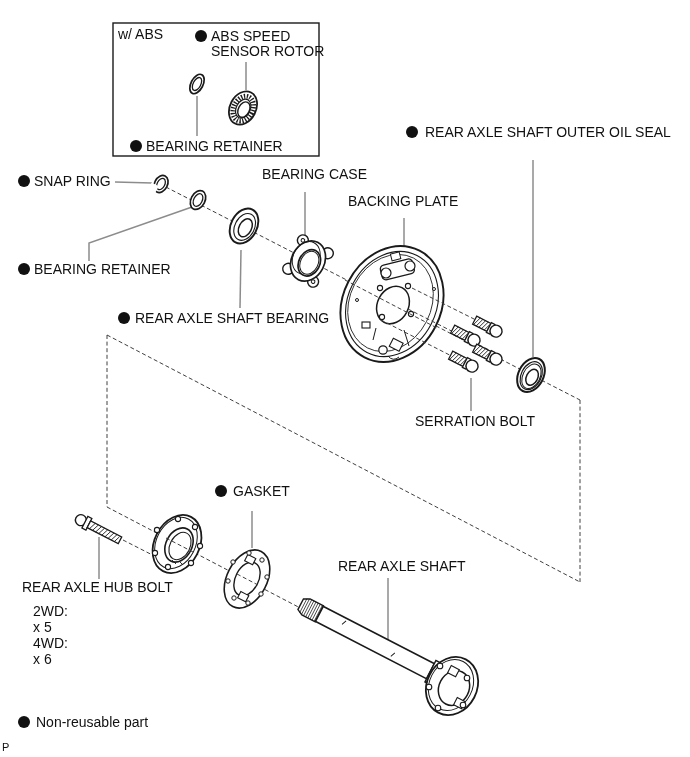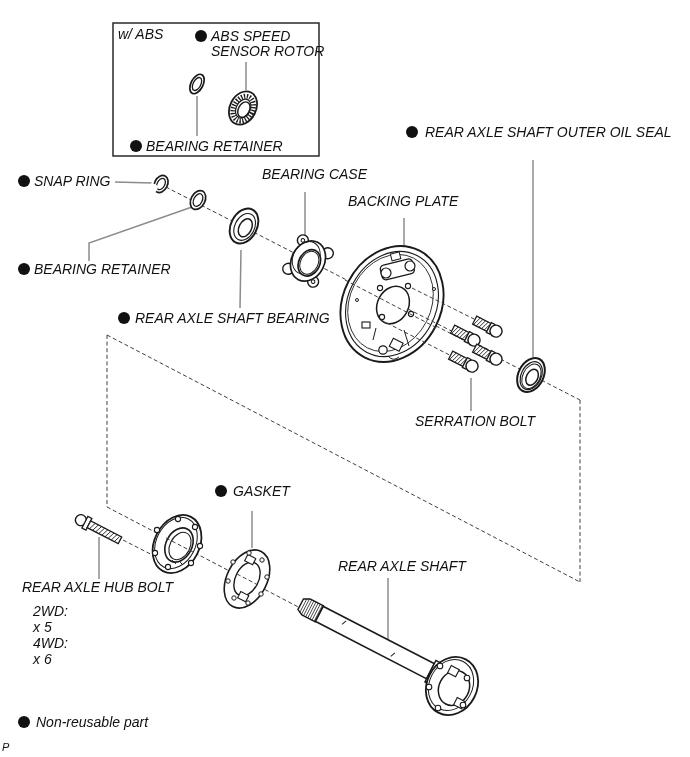--- a/index.html
+++ b/index.html
@@ -1,17 +1,17 @@
 <!DOCTYPE html>
 <html><head>
 <meta charset="utf-8">
 <style>
   html,body{margin:0;padding:0;background:#fff;}
   .canvas{position:relative;width:690px;height:757px;background:#fff;overflow:hidden;
-          font-family:"Liberation Sans", sans-serif;font-style:italic;}
+          font-family:"Liberation Sans", sans-serif;}
   svg text{font-family:"Liberation Sans", sans-serif;font-size:14px;fill:#111;}
   svg text.small{font-size:11px;}
 </style>
 </head>
 <body>
 
 <div class="canvas">
 <svg width="690" height="757" viewBox="0 0 690 757" xmlns="http://www.w3.org/2000/svg">
 
   <defs>

